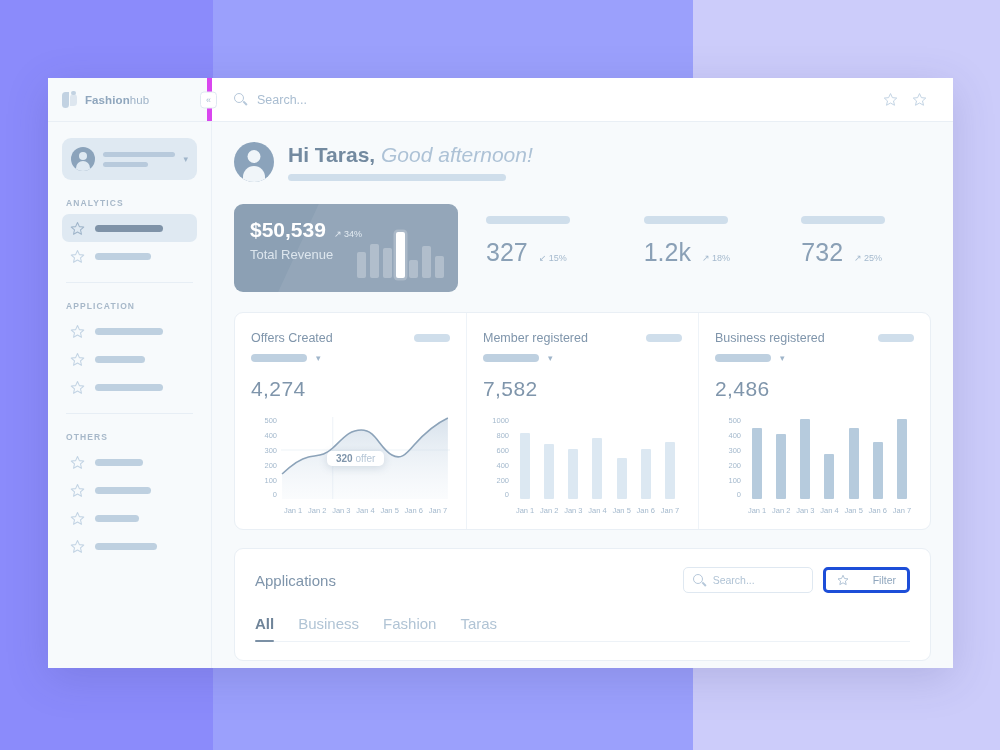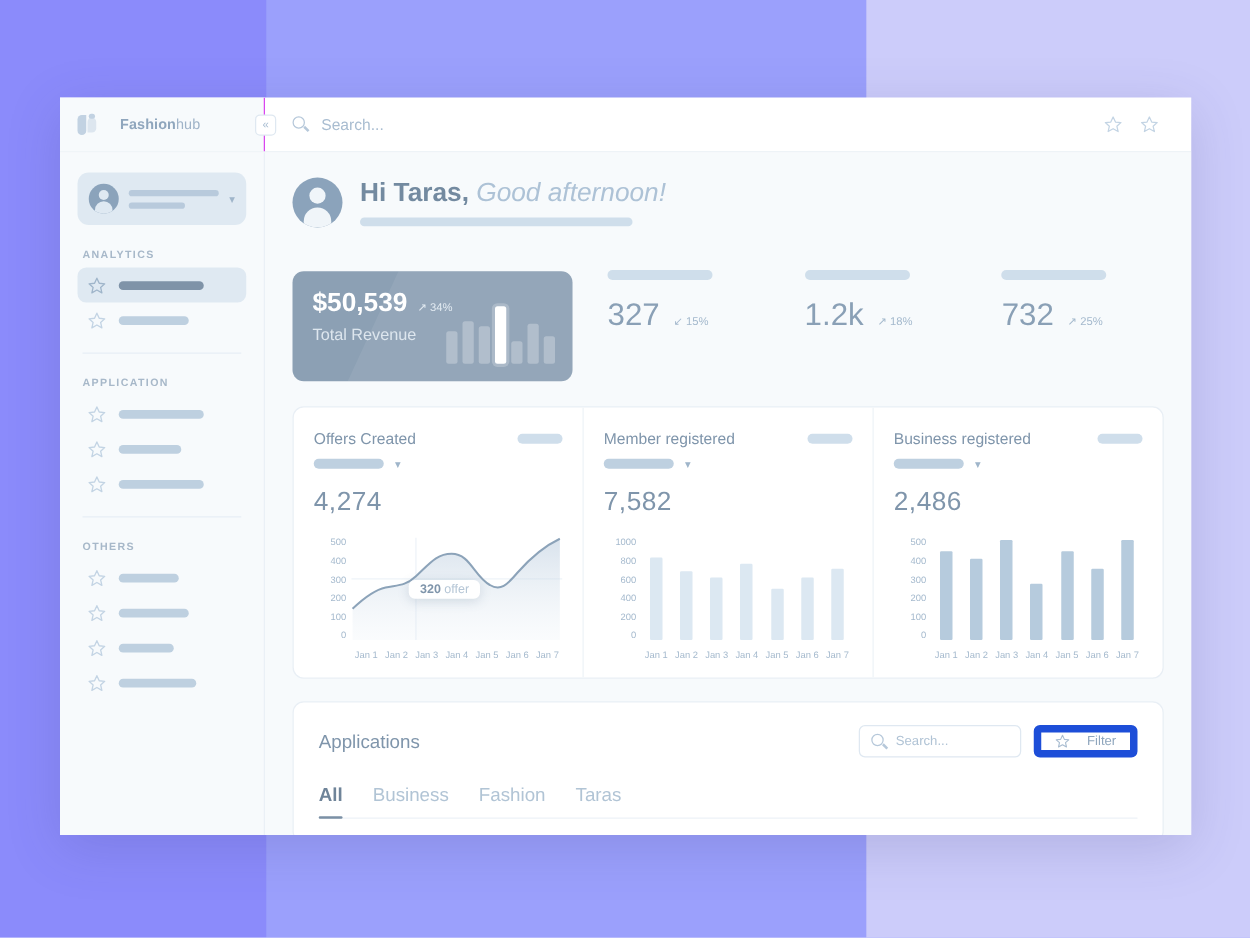--- a/index.html
+++ b/index.html
@@ -23,22 +23,22 @@
     display: flex; flex-direction: column;
     overflow: hidden;
     box-shadow: 0 10px 40px rgba(60,60,130,.18);
   }
   .topbar {
     height: 44px; display: flex; align-items: center;
     border-bottom: 1px solid #e9eff5; flex: none;
   }
   .brand {
     width: 164px; height: 100%; display: flex; align-items: center;
-    padding-left: 14px; gap: 18px; background: #f7fafc;
-    border-right: 1px solid #d946ef;
+    padding-left: 14px; gap: 7px; background: #f7fafc;
+    border-right: 5px solid #d946ef;
     position: relative;
   }
   .leaf { width: 16px; height: 18px; position: relative; flex: none; }
   .leaf i { position: absolute; display: block; }
   .leaf .l1 {
     left: 0; top: 1px; width: 7px; height: 16px;
     background: #c2d2e2; border-radius: 4px 0 4px 4px;
   }
   .leaf .l2 {
     left: 7.5px; top: 3px; width: 7px; height: 12px;
@@ -141,21 +141,21 @@
   .greet-line { font-size: 21px; }
   .greet-line b { color: #738aa0; font-weight: 700; }
   .greet-line i { color: #adc2d6; font-style: italic; font-weight: 400; }
   .greet-ph { height: 7px; width: 218px; border-radius: 4px; background: #cfdeeb; }
 
   
   .stats { display: flex; align-items: stretch; gap: 0; margin-bottom: 20px; }
   .revcard {
     width: 224px; height: 88px; border-radius: 9px;
     background: #8ca0b4; position: relative; overflow: hidden;
-    padding: 14px 16px; flex: none; margin-top: 13px;
+    padding: 14px 16px; flex: none;
   }
   .revcard .sheen {
     position: absolute; right: -10px; top: -20px; width: 200px; height: 130px;
     background: rgba(255,255,255,.07);
     clip-path: polygon(30% 0, 100% 0, 100% 100%, 0 100%);
   }
   .revval { font-size: 21px; color: #fff; font-weight: 700; display: flex; align-items: baseline; gap: 8px; position: relative; }
   .revdelta { font-size: 9px; color: #e3ebf2; font-weight: 400; }
   .revlabel { font-size: 13px; color: #dde6ee; margin-top: 5px; position: relative; }
   .revbars {
@@ -212,22 +212,22 @@
   .apps { background: #fff; border: 1px solid #e9eff5; border-radius: 9px; padding: 18px 20px 0 20px; }
   .apps-head { display: flex; align-items: center; justify-content: space-between; }
   .apps-title { font-size: 15px; color: #7f95ab; }
   .apps-tools { display: flex; gap: 10px; align-items: center; }
   .srchbox {
     width: 130px; height: 26px; border: 1px solid #dfe8f1; border-radius: 5px;
     display: flex; align-items: center; gap: 7px; padding: 0 9px;
   }
   .srchbox span { font-size: 10.5px; color: #b0c3d5; }
   .filterbtn {
-    height: 26px; border: 6px solid #1d4ed8; border-radius: 5px;
-    display: flex; align-items: center; gap: 14px; padding: 0 11px;
+    height: 26px; border: 3px solid #1d4ed8; border-radius: 5px;
+    display: flex; align-items: center; gap: 24px; padding: 0 11px;
     font-size: 10.5px; color: #8fa6bd;
   }
   .tabs { display: flex; gap: 24px; margin-top: 22px; border-bottom: 1px solid #edf2f7; }
   .tab { font-size: 15px; color: #b1c4d5; padding-bottom: 9px; position: relative; }
   .tab.active { color: #6f8499; font-weight: 700; }
   .tab.active::after {
     content: ""; position: absolute; left: 0; right: 0; bottom: -1px;
     height: 2.5px; background: #7b90a5; border-radius: 2px;
   }
   .table-stub { height: 18px; }

